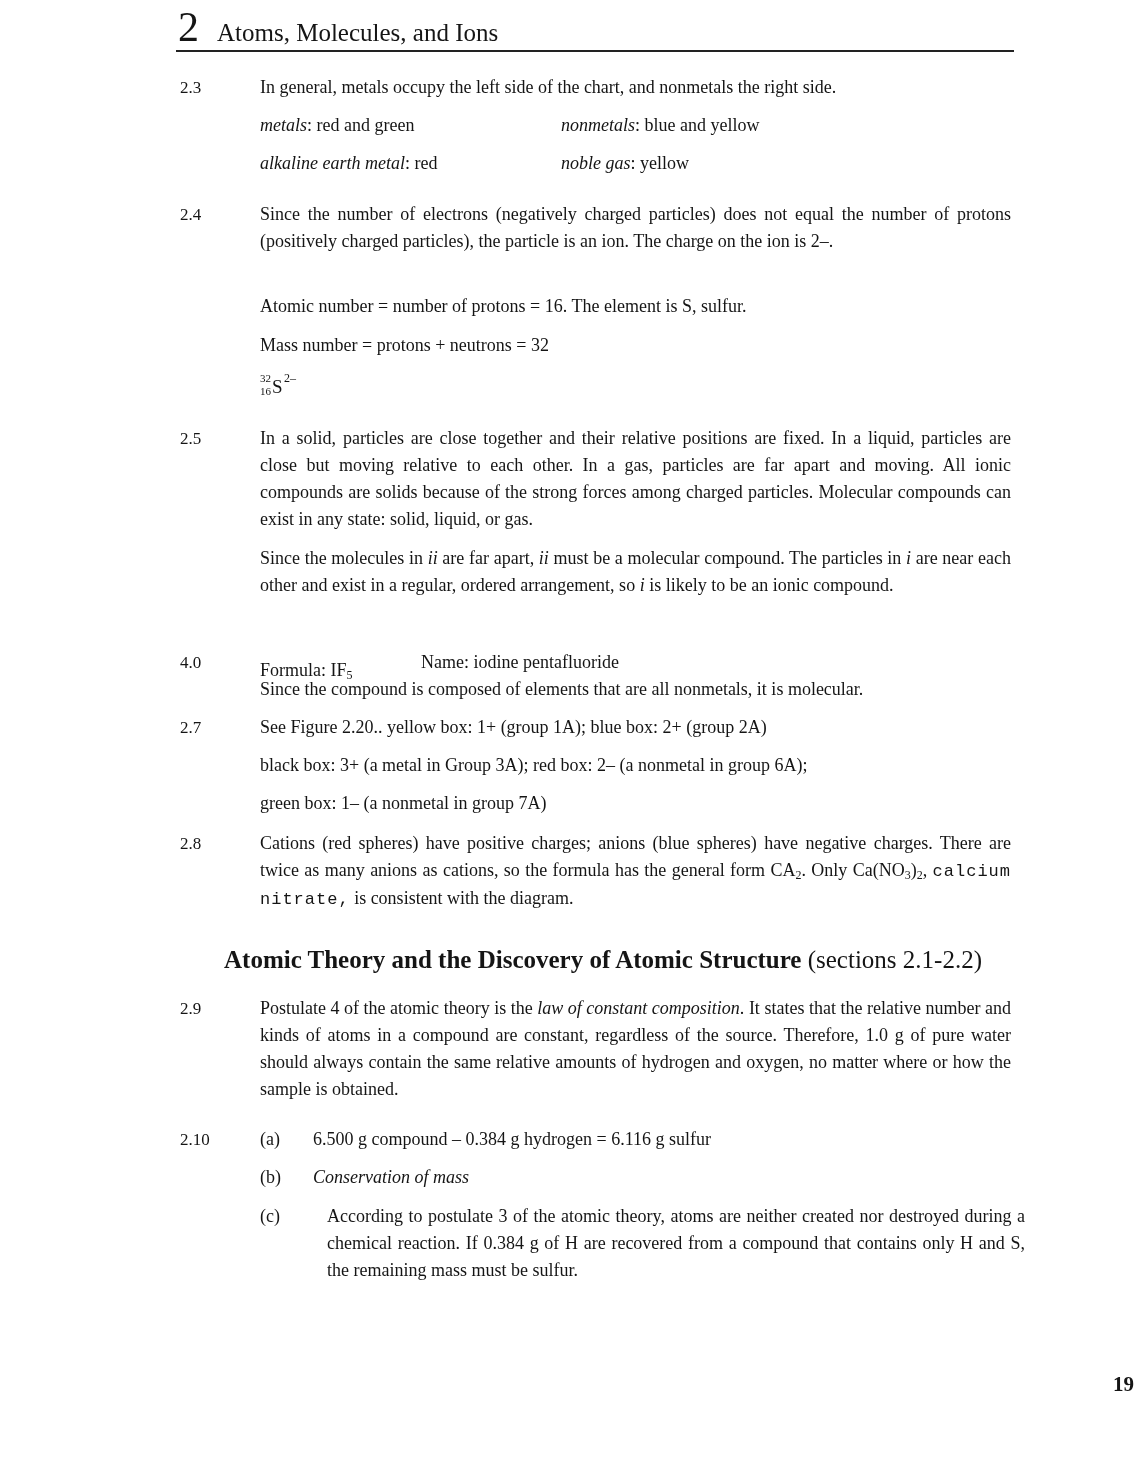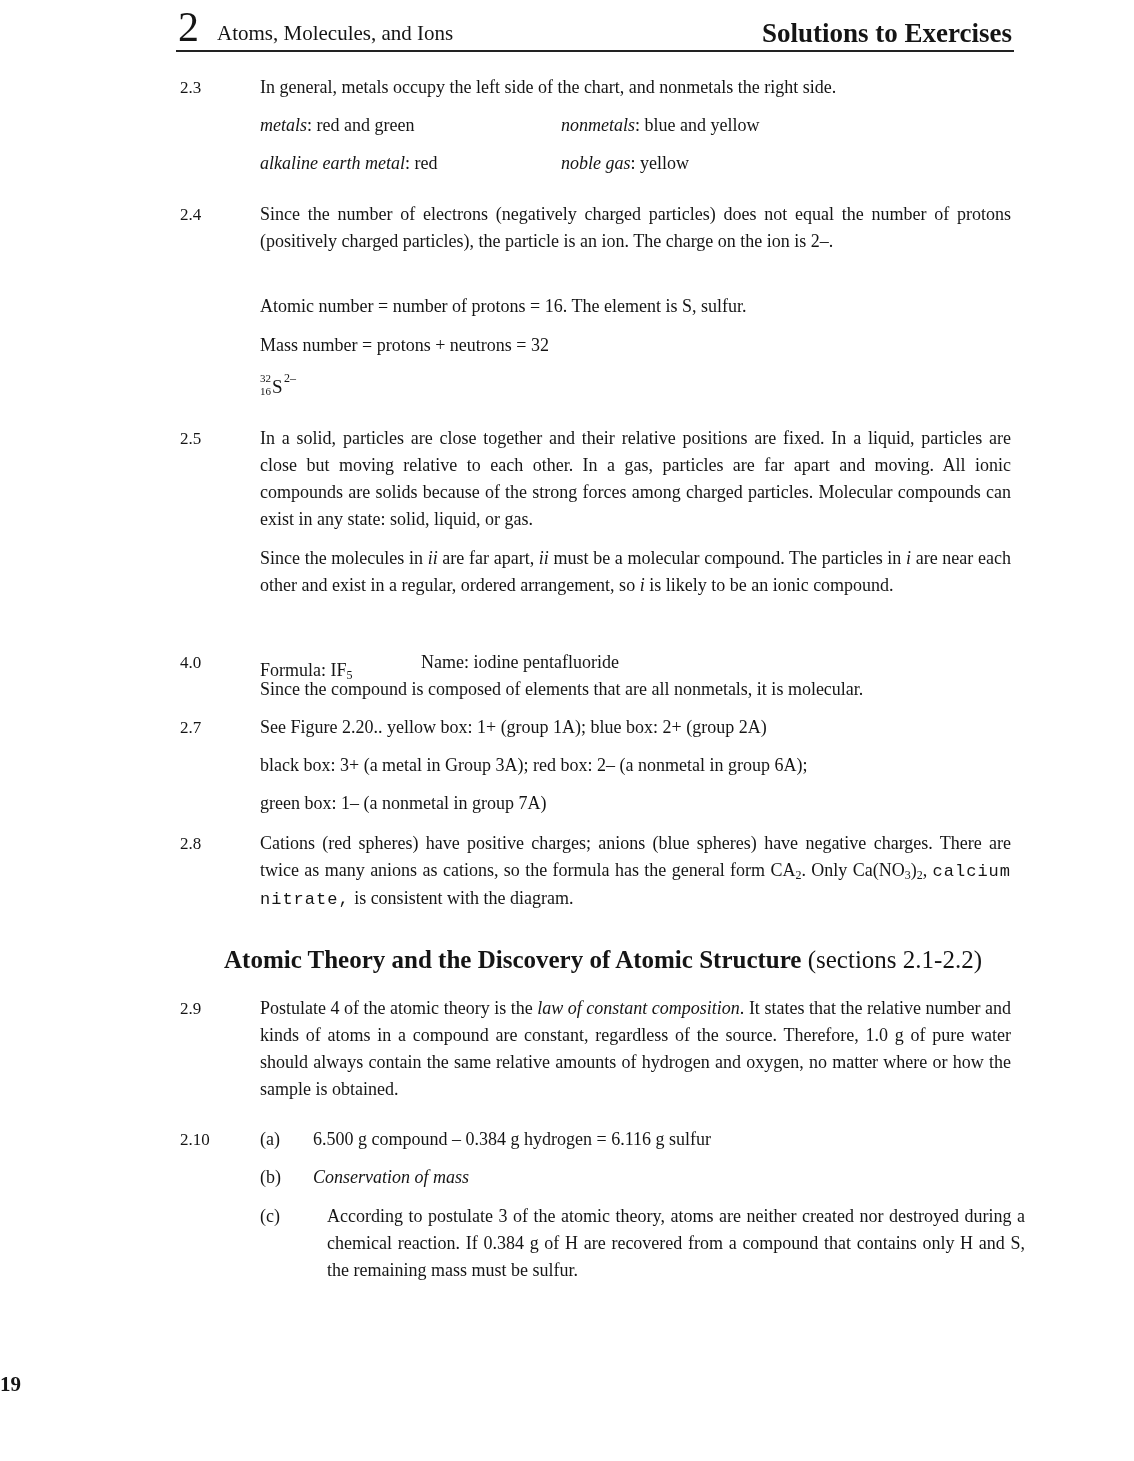--- a/index.html
+++ b/index.html
@@ -11,21 +11,21 @@
     .header {
       position: absolute; left: 176px; top: 4px; width: 838px; height: 46px;
       border-bottom: 2px solid #222;
     }
     .chap-num {
       position: absolute; left: 2px; top: 0px;
       font-size: 42px; line-height: 46px; font-weight: normal;
     }
     .chap-title {
       position: absolute; left: 41px; top: 13px;
-      font-size: 21px; line-height: 32px;
+      font-size: 25px; line-height: 32px;
     }
     .header-right {
       position: absolute; right: 2px; top: 13px;
       font-size: 27px; line-height: 32px; font-weight: bold;
     }
     .num {
       position: absolute; left: 180px; font-size: 17px; line-height: 27px;
     }
     .blk {
       position: absolute; left: 260px; width: 751px;
@@ -41,31 +41,30 @@
     .nuclide .sym { position: absolute; left: 12px; top: 4px; font-size: 19px; line-height: 22px; }
     .nuclide .charge { position: absolute; left: 24px; top: -1px; font-size: 12px; line-height: 14px; }
     .section-head {
       position: absolute; left: 178px; top: 944px;
       font-size: 25px; line-height: 32px; white-space: nowrap;
     }
     .section-head b { font-weight: bold; margin-left: 46px; }
     .sub-label { position: absolute; left: 260px; font-size: 18px; line-height: 27px; }
     .sub-text { position: absolute; left: 313px; width: 698px; font-size: 18px; line-height: 27px; text-align: justify; }
     .page-num {
-      position: absolute; left: 0; width: 1134px; top: 1372px; text-align: left;
+      position: absolute; left: 0; width: 1134px; top: 1372px; text-align: right;
       font-size: 21px; font-weight: bold;
     }
   </style>
 </head>
 <body>
 
 <div class="header">
   <span class="chap-num">2</span>
   <span class="chap-title">Atoms, Molecules, and Ions</span>
-  <span class="header-right">Solutions to Exercises</span>
 </div>
 
 <div class="num" style="top:74px;">2.3</div>
 <div class="line" style="left:260px; top:74px;">In general, metals occupy the left side of the chart, and nonmetals the right side.</div>
 <div class="line" style="left:260px; top:112px;"><span class="it">metals</span><span>: red and green</span></div>
 <div class="line" style="left:561px; top:112px;"><span class="it">nonmetals</span><span>: blue and yellow</span></div>
 <div class="line" style="left:260px; top:150px;"><span class="it">alkaline earth metal</span><span>: red</span></div>
 <div class="line" style="left:561px; top:150px;"><span class="it">noble gas</span><span>: yellow</span></div>
 
 <div class="num" style="top:201px;">2.4</div>

